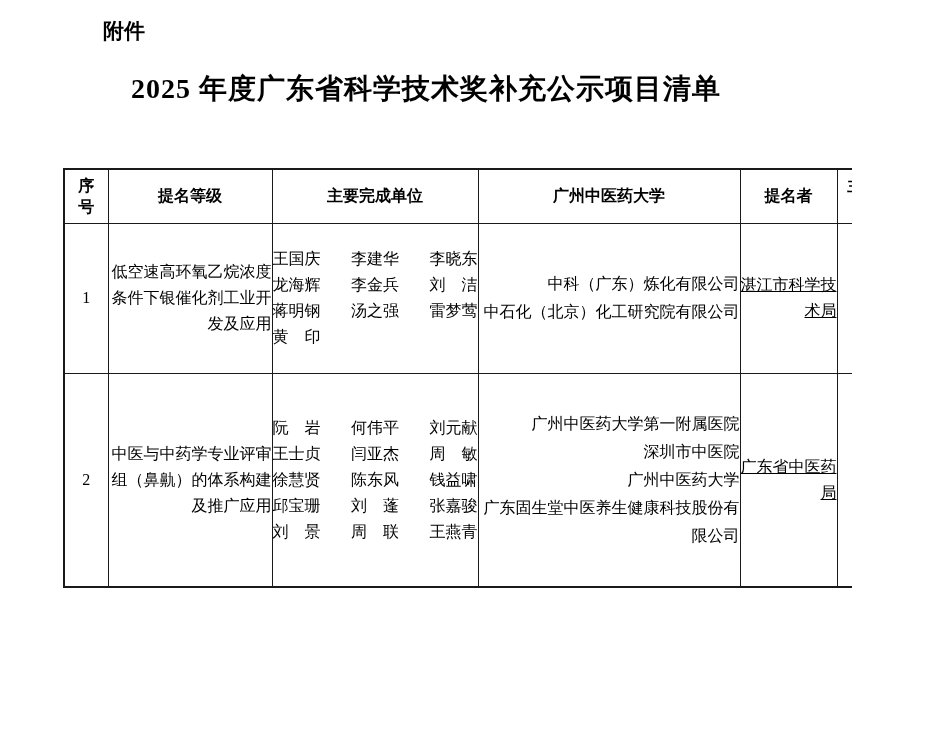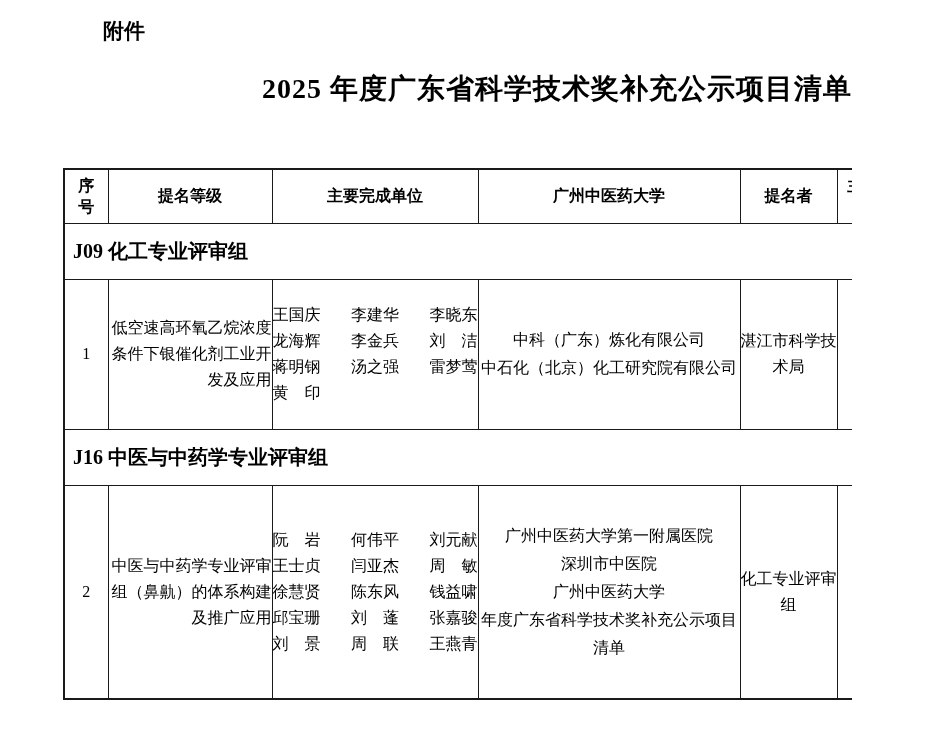--- a/index.html
+++ b/index.html
@@ -24,21 +24,21 @@
     font-weight: bold;
     font-size: 21px;
     line-height: 1.2;
   }
   .doc-title {
     position: absolute;
     left: 0;
     top: 70px;
     width: 100%;
     margin: 0;
-    text-align: right;
+    text-align: center;
     font-family: "Liberation Serif", "DejaVu Serif", serif;
     font-weight: bold;
     font-size: 28px;
     letter-spacing: 1px;
   }
   table.award-table {
     position: absolute;
     left: 63px;
     top: 168px;
     width: 858px;
@@ -84,29 +84,30 @@
   td.people-cell {
     padding: 0 12px;
     line-height: 26px;
   }
   .people-line {
     display: flex;
     justify-content: space-between;
   }
   .people-line span { white-space: pre; }
   td.units-cell {
-    text-align: center;
+    text-align: right;
     padding: 0 12px;
     line-height: 28px;
     margin-left: 16px;
   }
   td.nominator-cell {
-    text-align: center;
+    text-align: right;
     padding: 0 14px;
     line-height: 26px;
+    text-decoration: underline;
   }
   td.grade-cell {
     text-align: center;
     font-family: Liberation Mono, monospace;
   }
 </style>
 </head>
 <body>
 
 <div class="page">
@@ -128,23 +129,20 @@
       <tr class="header-row">
         <th>序号</th>
         <th>提名等级</th>
         <th>主要完成单位</th>
         <th>广州中医药大学</th>
         <th>提名者</th>
         <th>主要完成人</th>
       </tr>
     </thead>
     <tbody>
-      <tr class="section-row">
-        <td colspan="6">J09 化工专业评审组</td>
-      </tr>
       <tr class="data-row-1">
         <td class="seq-cell">1</td>
         <td class="project-cell">低空速高环氧乙烷浓度条件下银催化剂工业开发及应用</td>
         <td class="people-cell">
           <div class="people-line">
             <span>王国庆</span>
             <span>李建华</span>
             <span>李晓东</span>
           </div>
           <div class="people-line">
@@ -160,23 +158,20 @@
           <div class="people-line">
             <span>黄　印</span>
           </div>
         </td>
         <td class="units-cell">
           <div>中科（广东）炼化有限公司</div>
           <div>中石化（北京）化工研究院有限公司</div>
         </td>
         <td class="nominator-cell">湛江市科学技术局</td>
         <td class="grade-cell">二等奖</td>
-      </tr>
-      <tr class="section-row">
-        <td colspan="6">J16 中医与中药学专业评审组</td>
       </tr>
       <tr class="data-row-2">
         <td class="seq-cell">2</td>
         <td class="project-cell">中医与中药学专业评审组（鼻鼽）的体系构建及推广应用</td>
         <td class="people-cell">
           <div class="people-line">
             <span>阮　岩</span>
             <span>何伟平</span>
             <span>刘元献</span>
           </div>
@@ -198,21 +193,21 @@
           <div class="people-line">
             <span>刘　景</span>
             <span>周　联</span>
             <span>王燕青</span>
           </div>
         </td>
         <td class="units-cell">
           <div>广州中医药大学第一附属医院</div>
           <div>深圳市中医院</div>
           <div>广州中医药大学</div>
-          <div>年度广东省科学技术奖补充公示项目清单</div>
-        </td>
-        <td class="nominator-cell">化工专业评审组</td>
+          <div>广东固生堂中医养生健康科技股份有限公司</div>
+        </td>
+        <td class="nominator-cell">广东省中医药局</td>
         <td class="grade-cell">一等奖</td>
       </tr>
     </tbody>
   </table>
 
 </div>
 
 </body></html>

